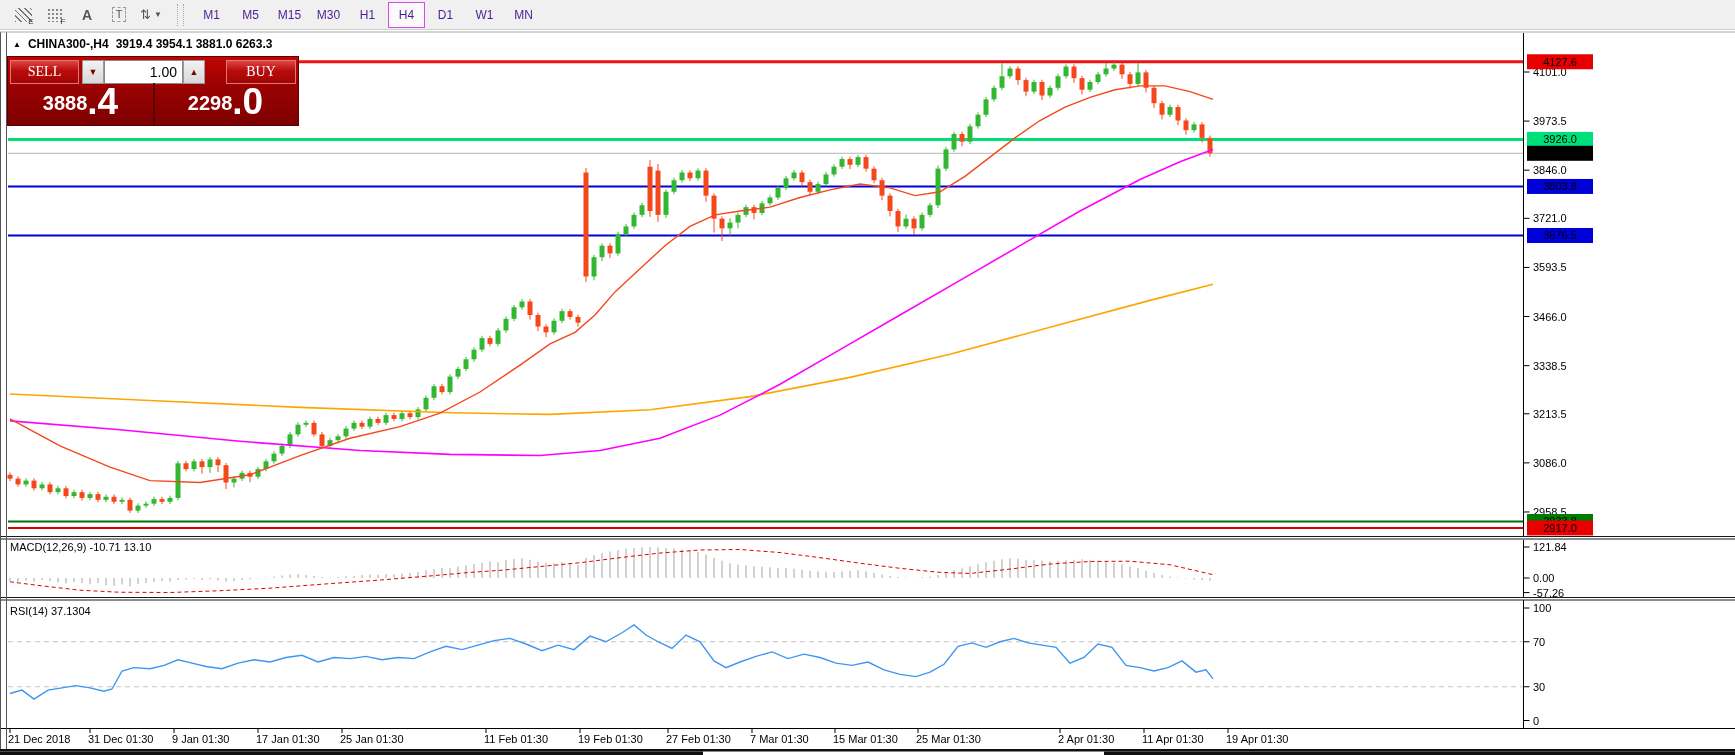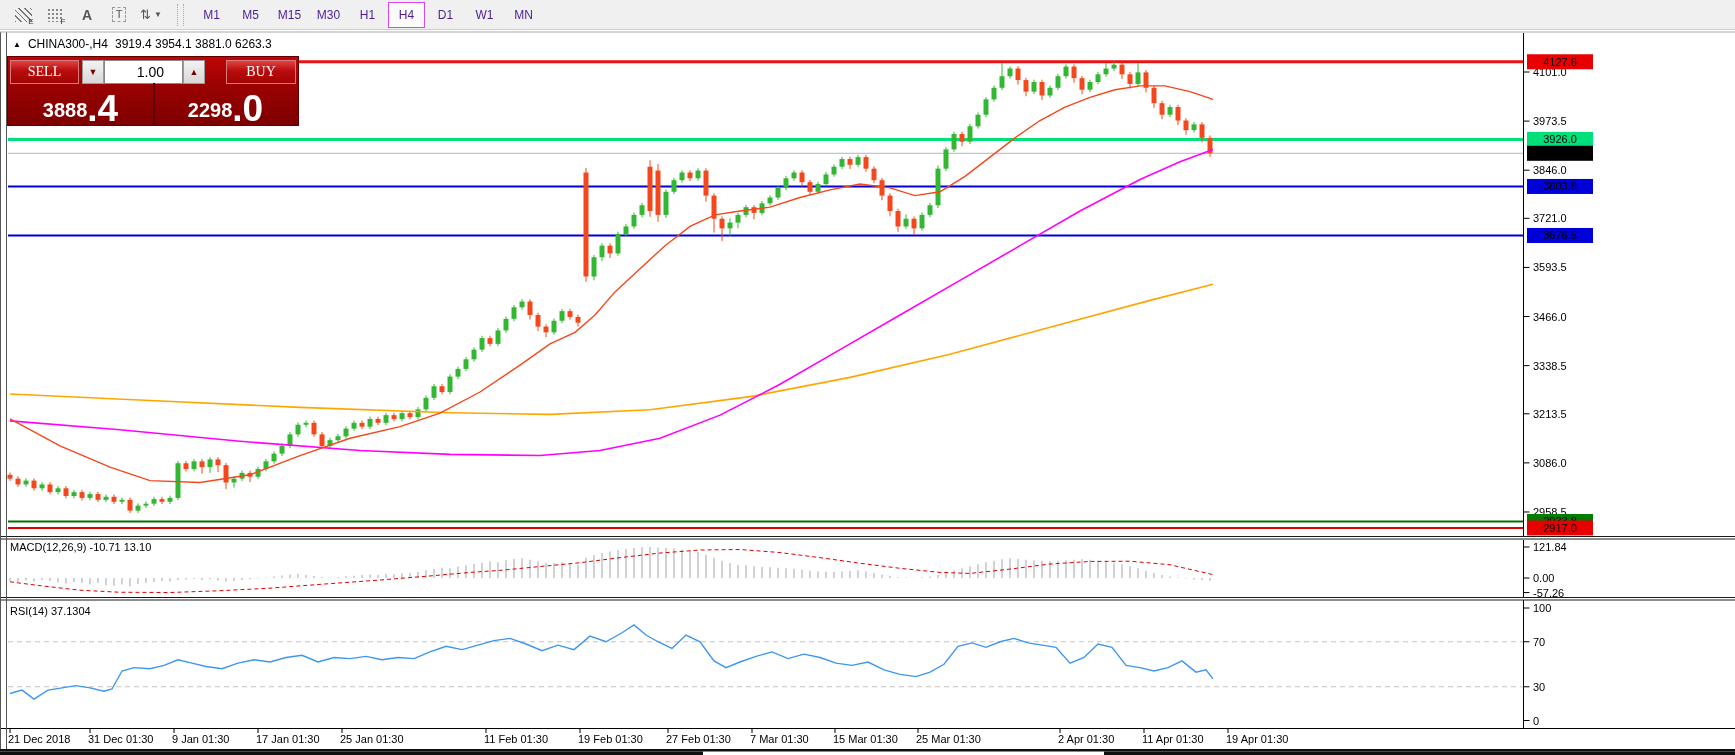--- a/index.html
+++ b/index.html
@@ -14,30 +14,30 @@
   .icon-T{font-size:11px;color:#555;border:1px dashed #999;padding:0 3px;line-height:13px;}
   .icon-arrows{font-size:13px;color:#555;}
   .caret{font-size:8px;color:#555;margin-left:3px;}
   .tb-sep{width:5px;height:22px;margin:0 8px 0 10px;border-left:1px dotted #aaa;border-right:1px dotted #aaa;}
   .tf-btn{height:24px;min-width:29px;padding:0 3px;margin:0 1px;background:transparent;border:1px solid transparent;font-size:12px;color:#4c1d95;display:flex;align-items:center;justify-content:center;cursor:default;}
   .tf-btn.active{background:#fbfbfb;border:1px solid #d946ef;}
   .chartwin{position:absolute;left:0;top:30px;width:1735px;height:725px;}
   svg text{font-family:"Liberation Sans",sans-serif;font-size:11px;fill:#000;}
   .symbol-header{position:absolute;left:13px;top:37px;font-size:12px;color:#000;display:flex;align-items:center;gap:7px;z-index:5;}
   .collapse-tri{font-size:8px;color:#000;}
-  .sym{white-space:pre;}
+  .sym{white-space:pre;font-weight:bold;}
   .trade-panel{position:absolute;left:7px;top:56px;width:292px;height:70px;background:linear-gradient(180deg,#c00505,#9c0202 40%,#7d0000);border:1px solid #5e0000;box-sizing:border-box;z-index:6;}
   .tp-row{position:absolute;left:2px;top:3px;right:2px;height:24px;display:flex;}
   .tp-btn{background:linear-gradient(180deg,#e04444,#b80c0c 45%,#a30404);border:1px solid #d97a7a;color:#fff;font-size:14px;display:flex;align-items:center;justify-content:center;box-sizing:border-box;cursor:default;font-family:Liberation Serif, serif;}
   .tp-sell{width:69px;margin-right:3px;}
   .tp-buy{width:70px;margin-left:21px;}
   .tp-spin{width:22px;background:linear-gradient(180deg,#f2f2f2,#d8d8d8);border:1px solid #9a9a9a;color:#7a0000;font-size:9px;display:flex;align-items:center;justify-content:center;box-sizing:border-box;cursor:default;}
-  .tp-vol{flex:1;min-width:0;border:1px solid #888;font-size:14px;text-align:right;padding:0 18px 0 0;font-family:"Liberation Sans",sans-serif;box-sizing:border-box;}
+  .tp-vol{flex:1;min-width:0;border:1px solid #888;font-size:14px;text-align:right;padding:0 5px 0 0;font-family:"Liberation Sans",sans-serif;box-sizing:border-box;}
   .tp-prices{position:absolute;left:0;top:27px;width:100%;height:42px;display:flex;}
-  .tp-price{flex:1;display:flex;align-items:flex-end;justify-content:center;color:#fff;padding-bottom:2px;margin-top:10px;}
+  .tp-price{flex:1;display:flex;align-items:flex-end;justify-content:center;color:#fff;padding-bottom:9px;margin-top:10px;}
   .tp-price .main{font-size:20px;font-weight:bold;line-height:1;margin-bottom:4px;}
   .tp-price .frac{font-size:37px;font-weight:bold;line-height:0.85;}
   .tp-div{position:absolute;left:50%;top:26px;bottom:0;width:2px;background:#5a0000;}
 </style>
 </head>
 <body>
 
 <div class="toolbar">
   <div class="tb-btn">
     <span class="icon-hatch">

